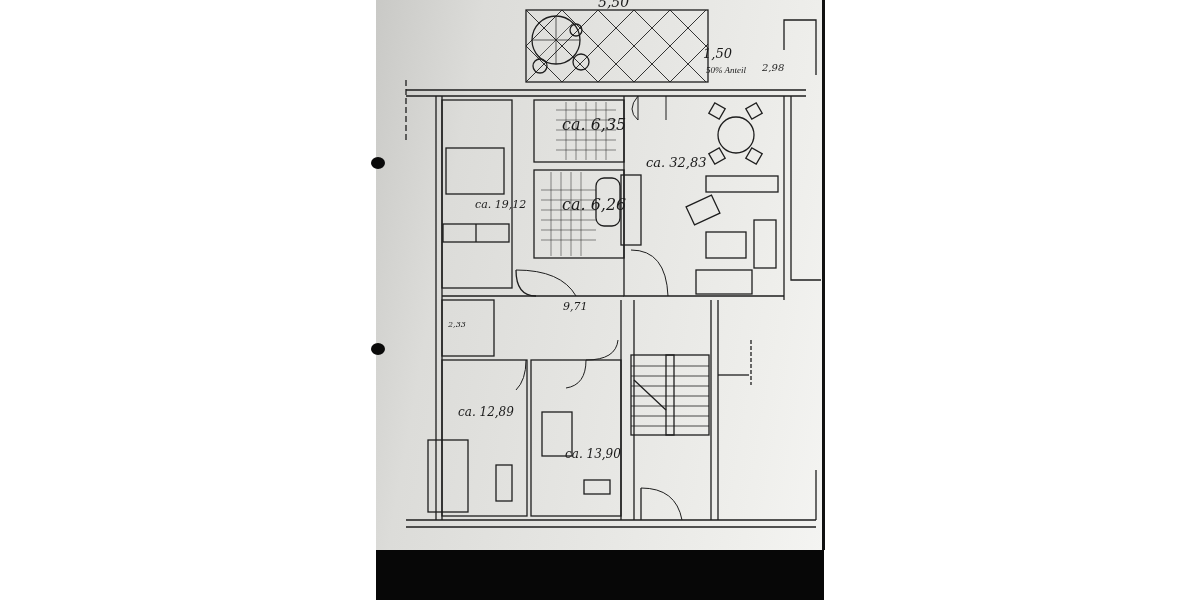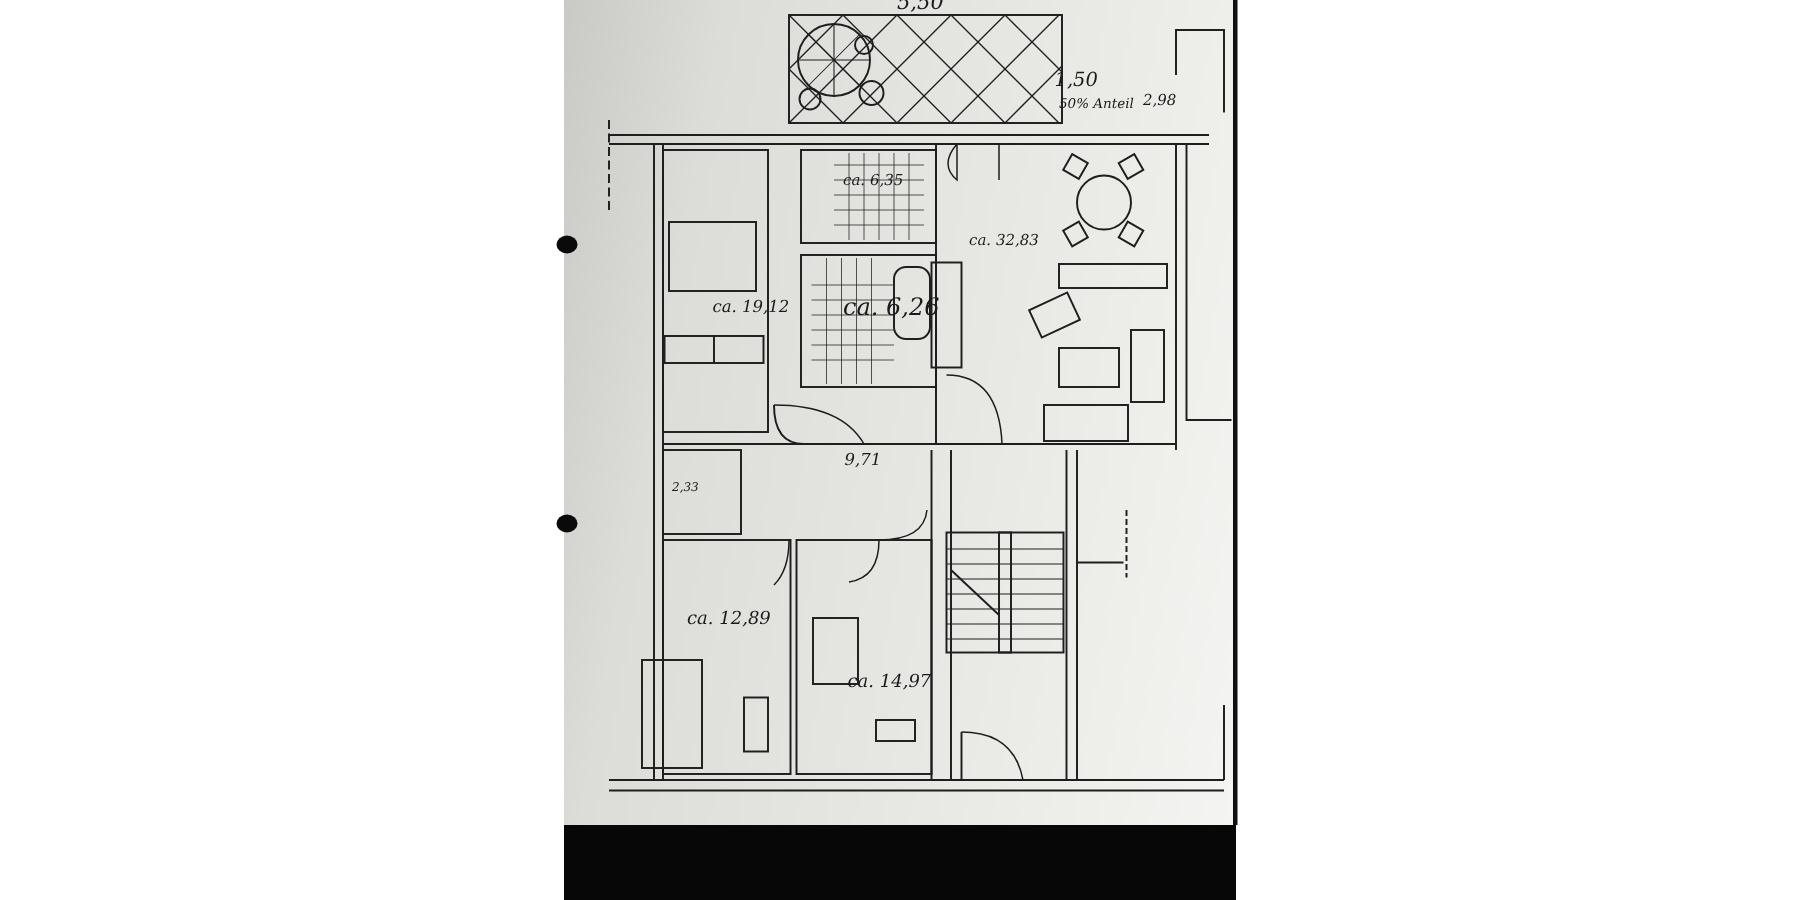--- a/index.html
+++ b/index.html
@@ -101,23 +101,23 @@
     <path d="M265 488 L265 520"></path>
     <path d="M335 300 L335 520 M342 300 L342 520"></path>
     <path d="M342 375 L373 375"></path>
     <path d="M375 340 L375 385" stroke-dasharray="4,2"></path>
     <path d="M440 470 L440 520"></path>
   </g>
 </svg>
 
 <div class="lbl" style="left:598px;top:-6px;font-size:14px;">5,50</div>
 <div class="lbl" style="left:703px;top:46px;font-size:13px;text-align:right;">1,50</div>
-<div class="lbl" style="left:706px;top:65px;font-size:9px;">50% Anteil</div>
+<div class="lbl" style="left:706px;top:65px;font-size:9px;font-family:Liberation Serif, serif;">50% Anteil</div>
 <div class="lbl" style="left:762px;top:62px;font-size:10px;">2,98</div>
 
 <div class="lbl" style="left:475px;top:198px;font-size:11px;font-style:italic;">ca. 19,12</div>
-<div class="lbl" style="left:562px;top:115px;font-size:10px;">ca. 6,35</div>
+<div class="lbl" style="left:562px;top:115px;font-size:16px;">ca. 6,35</div>
 <div class="lbl" style="left:562px;top:195px;font-size:16px;">ca. 6,26</div>
-<div class="lbl" style="left:646px;top:155px;font-size:10px;">ca. 32,83</div>
+<div class="lbl" style="left:646px;top:155px;font-size:13px;">ca. 32,83</div>
 <div class="lbl" style="left:563px;top:300px;font-size:11px;text-align:center;">9,71</div>
 <div class="lbl" style="left:448px;top:320px;font-size:8px;">2,33</div>
 <div class="lbl" style="left:458px;top:405px;font-size:12px;">ca. 12,89</div>
-<div class="lbl" style="left:565px;top:447px;font-size:12px;">ca. 14,97</div>
+<div class="lbl" style="left:565px;top:447px;font-size:12px;">ca. 13,90</div>
 
 </body></html>

